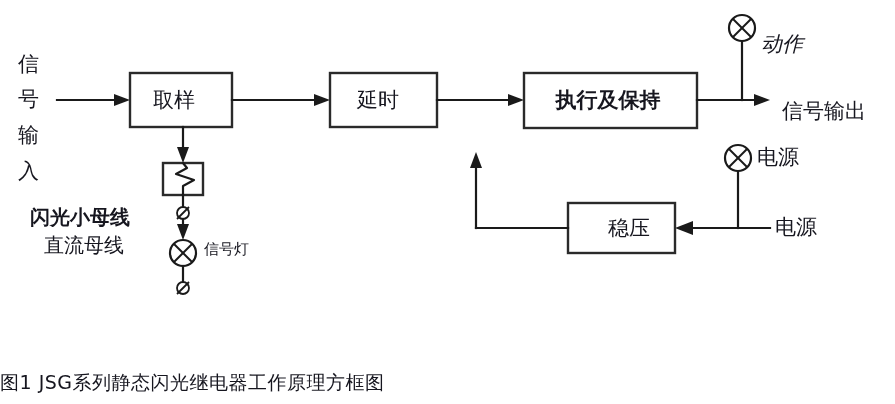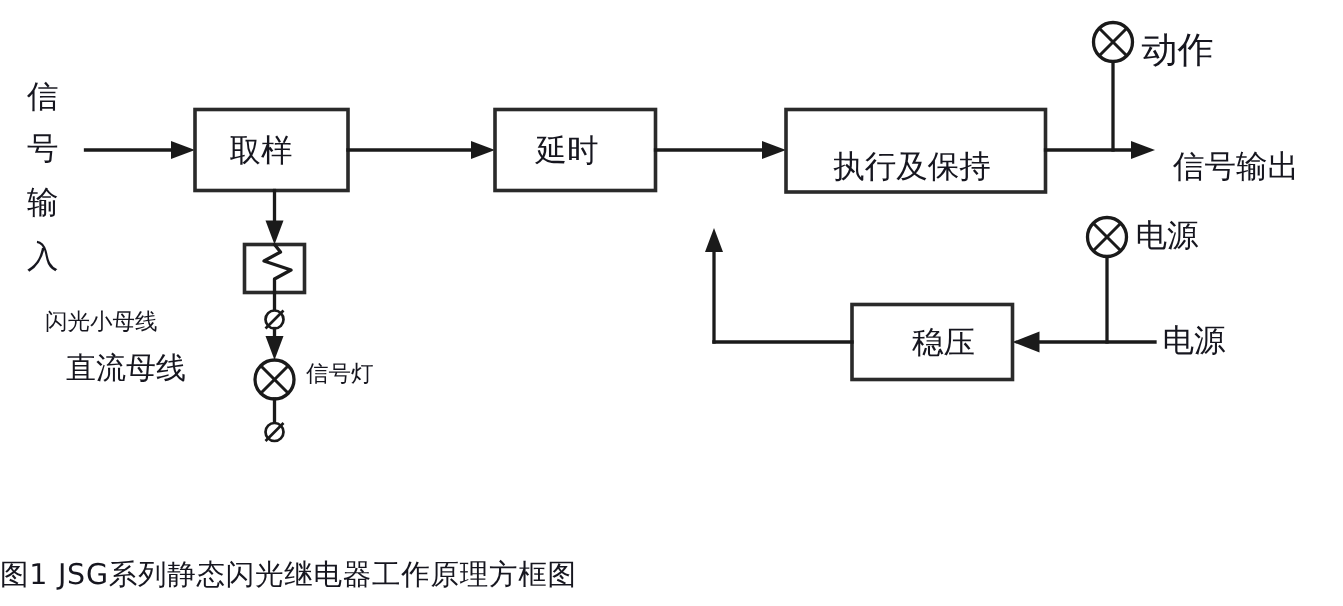--- a/index.html
+++ b/index.html
@@ -196,31 +196,31 @@
     <span class="vtext-char" style="left:18px; top:54px;">信</span>
     <span class="vtext-char" style="left:18px; top:89px;">号</span>
     <span class="vtext-char" style="left:18px; top:125px;">输</span>
     <span class="vtext-char" style="left:18px; top:161px;">入</span>
   </div>
 
   <div class="box-label" style="left:130px; top:90px; width:88px;">取样</div>
 
   <div class="box-label" style="left:330px; top:90px; width:96px;">延时</div>
 
-  <div class="box-label" style="left:524px; top:101px; width:168px;">执行及保持</div>
+  <div class="box-label" style="left:524px; top:90px; width:168px;font-weight:bold;">执行及保持</div>
 
   <div class="box-label" style="left:568px; top:218px; width:122px;">稳压</div>
 
-  <div class="lbl" style="left:30px; top:207px; font-size:15px;">闪光小母线</div>
+  <div class="lbl" style="left:30px; top:207px; font-size:20px;font-weight:bold;">闪光小母线</div>
 
   <div class="lbl" style="left:44px; top:235px; font-size:20px;">直流母线</div>
 
   <div class="lbl" style="left:204px; top:242px; font-size:15px;">信号灯</div>
 
-  <div class="lbl" style="left:761px; top:21px; font-size:24px;">动作</div>
+  <div class="lbl" style="left:761px; top:34px; font-size:21px;font-style:italic;">动作</div>
 
   <div class="lbl" style="left:782px; top:101px; font-size:21px;">信号输出</div>
 
   <div class="lbl" style="left:757px; top:147px; font-size:21px;">电源</div>
 
   <div class="lbl" style="left:775px; top:217px; font-size:21px;">电源</div>
 
   <div id="caption">图1  JSG系列静态闪光继电器工作原理方框图</div>
 
 </div>

